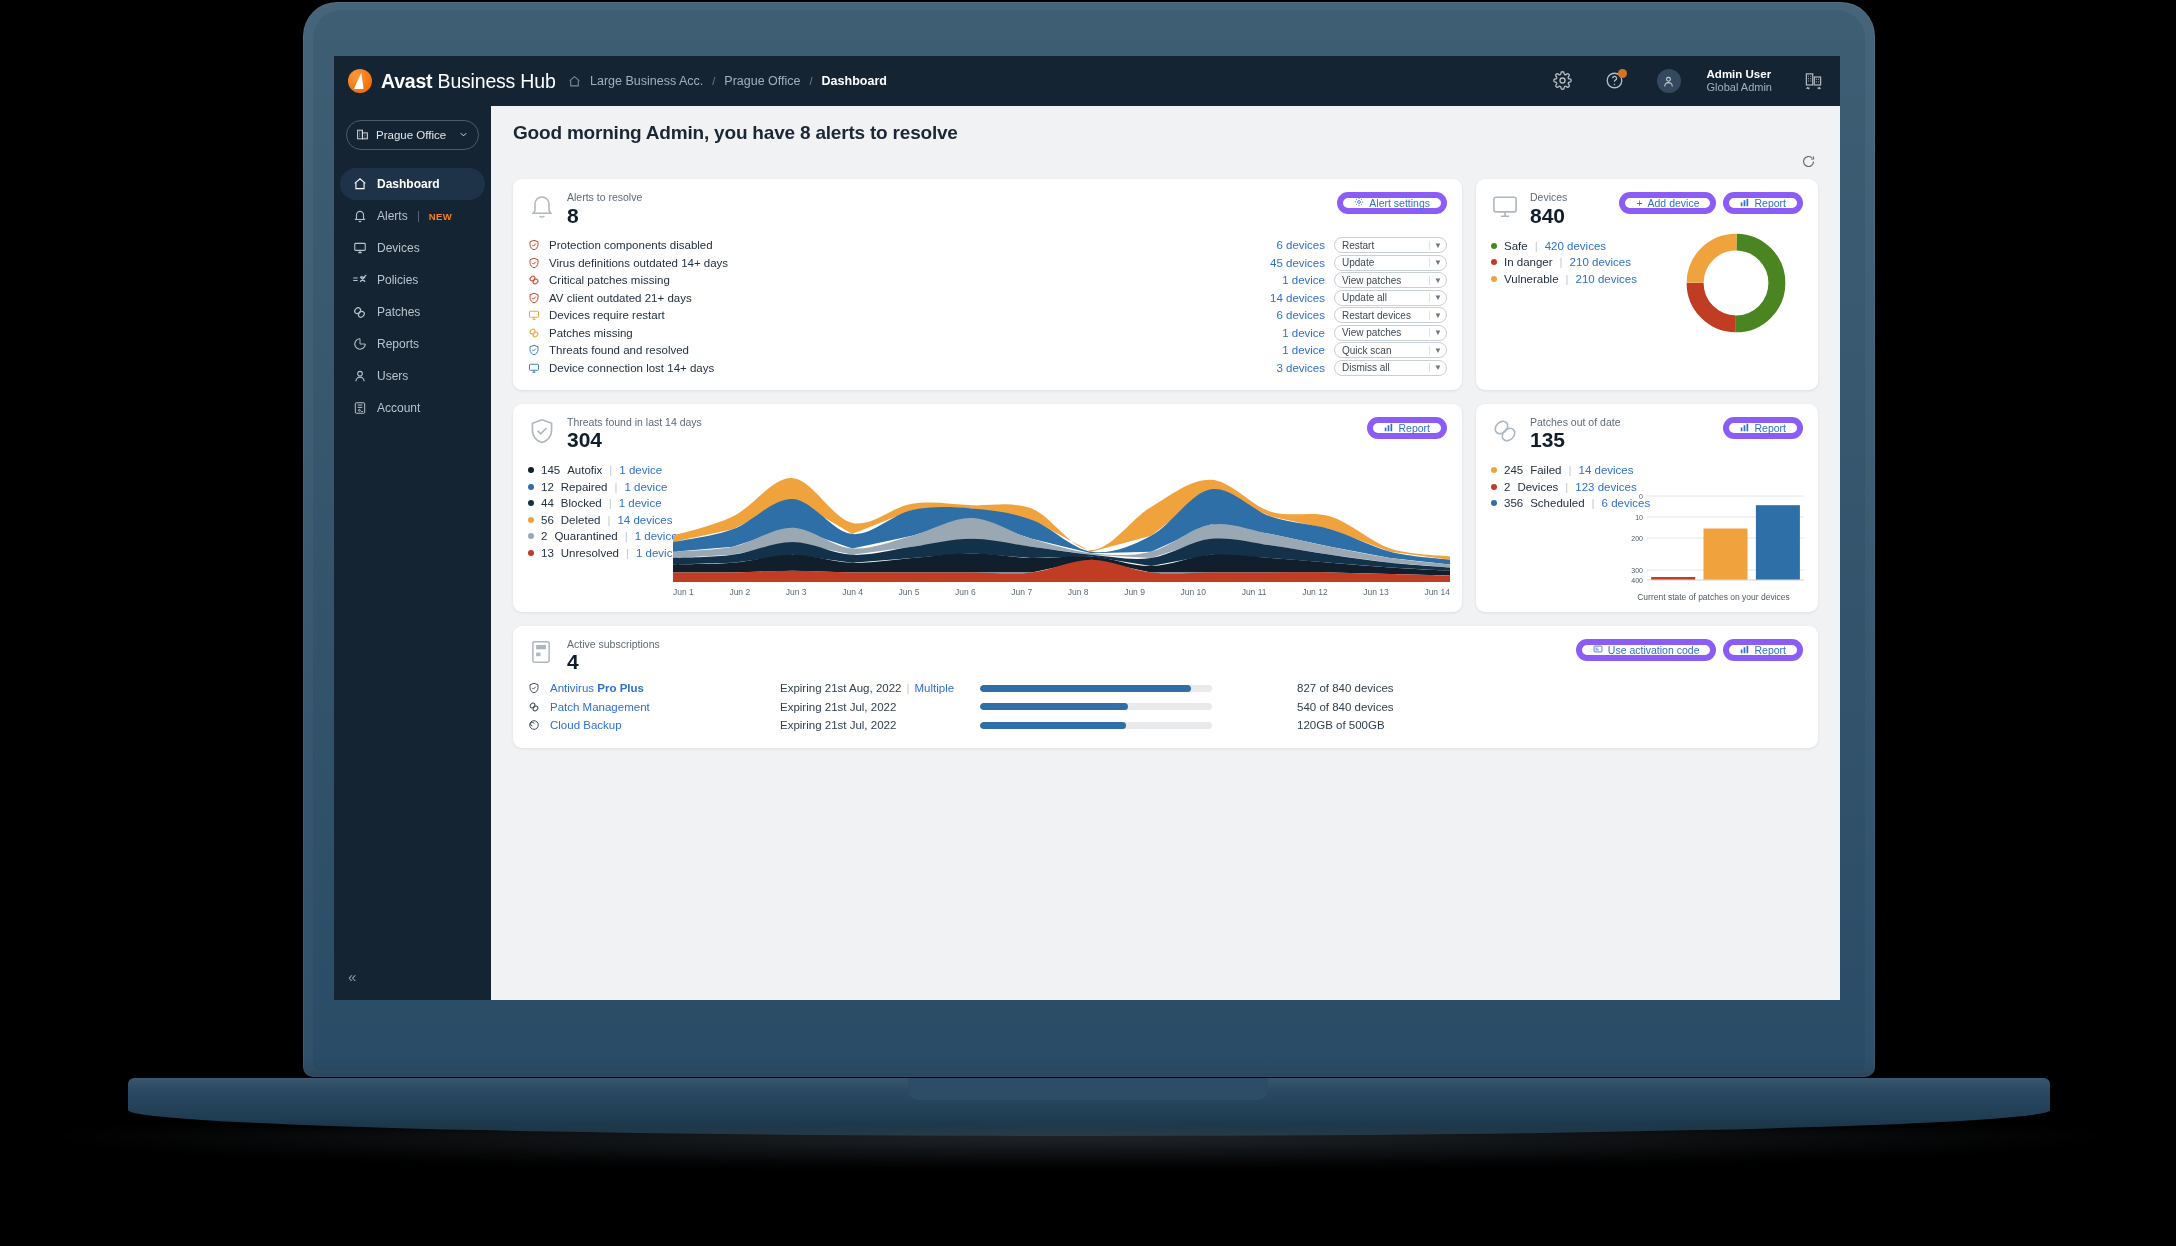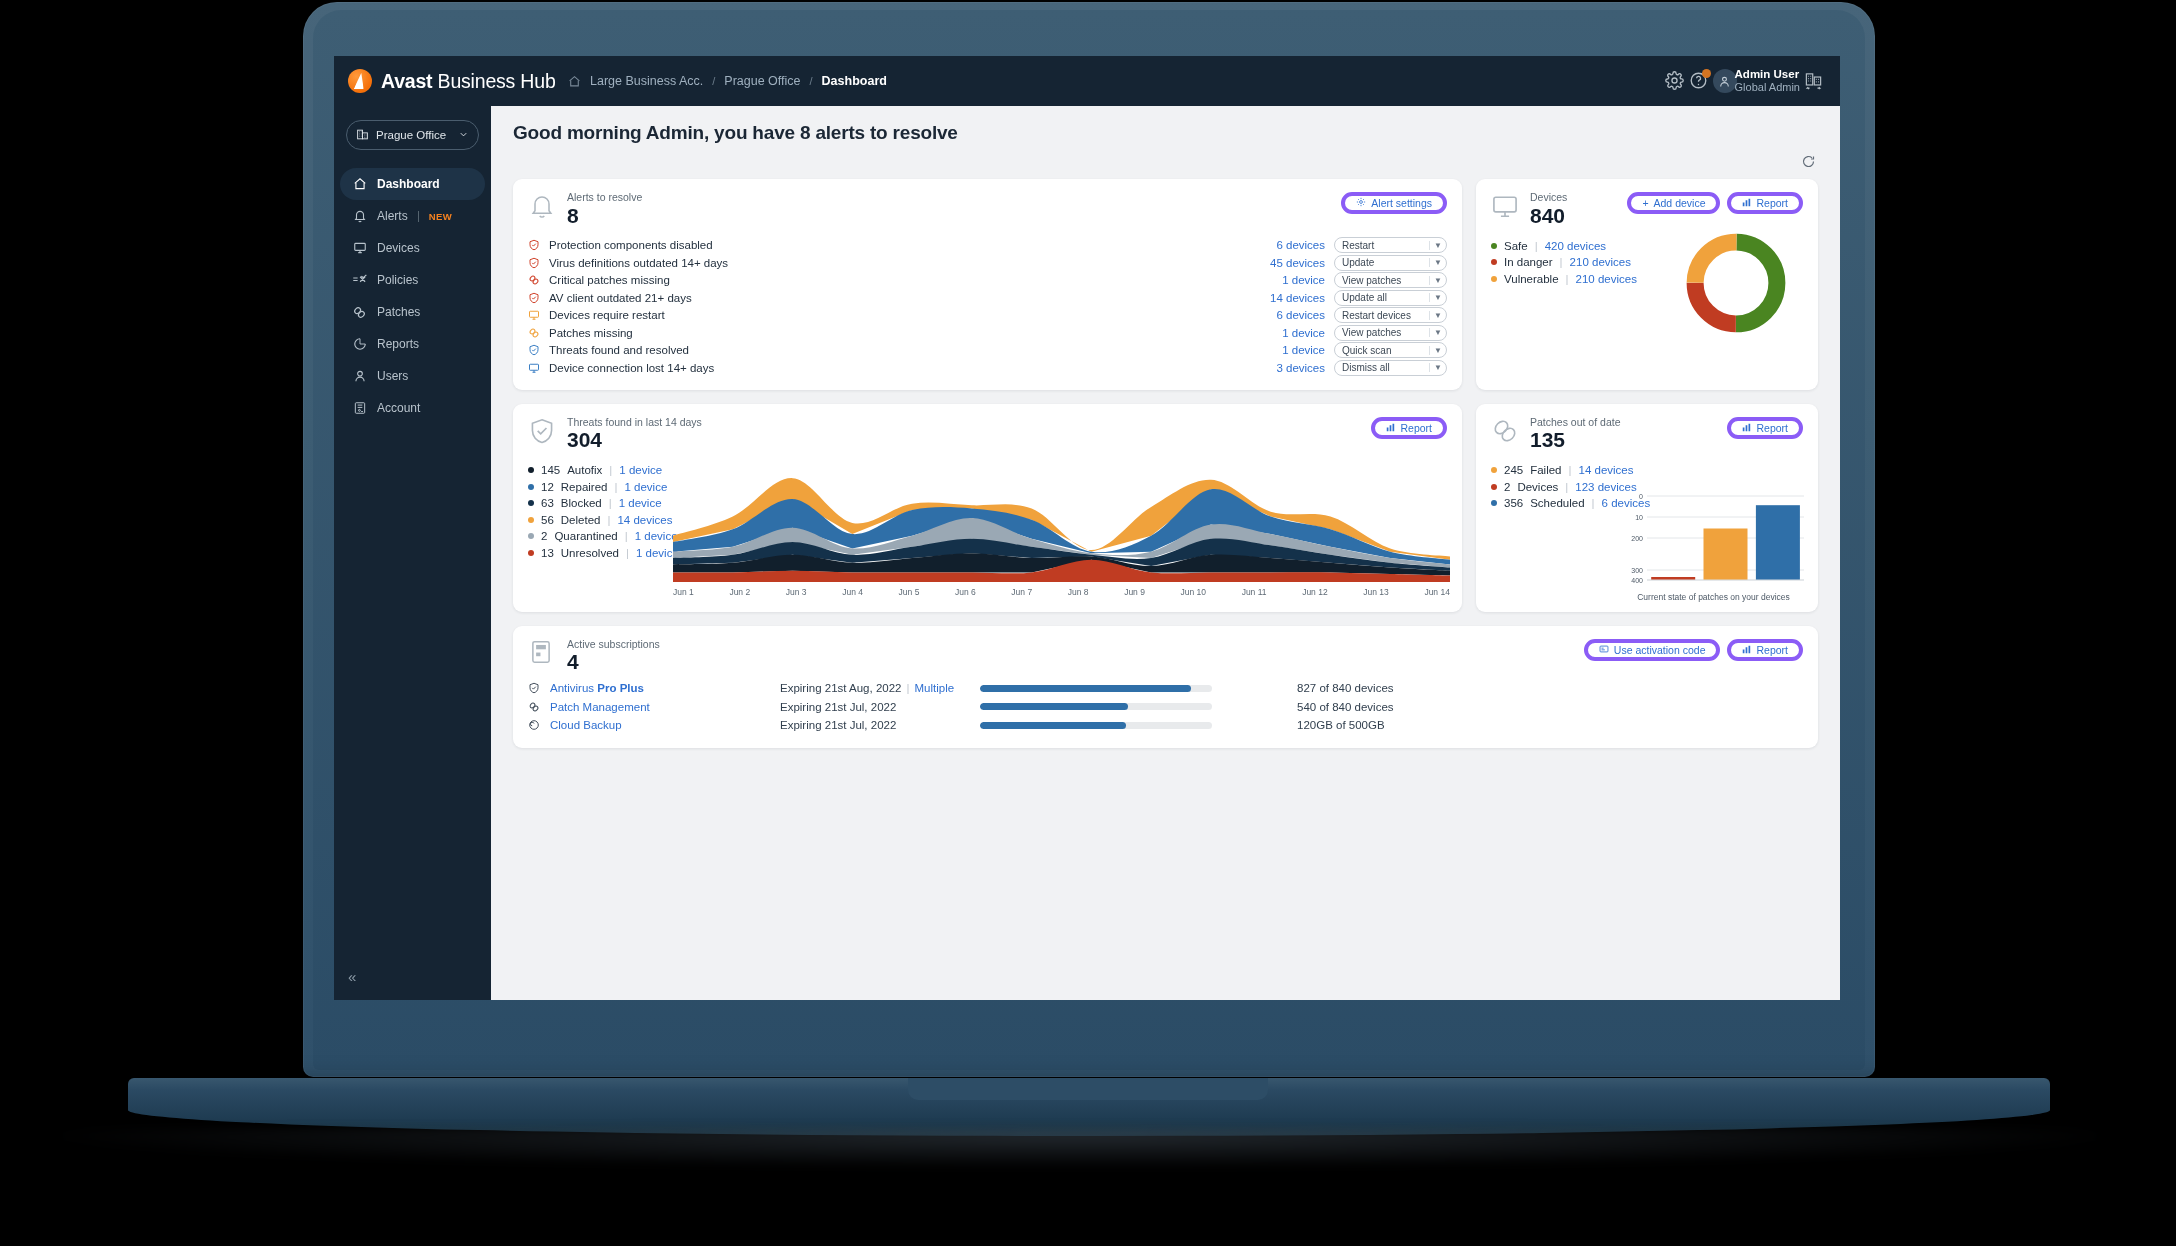--- a/index.html
+++ b/index.html
@@ -88,21 +88,21 @@
   .brand-text { font-size: 19.5px; letter-spacing: -.2px; white-space: nowrap; }
   .brand-text b { font-weight: 700; }
   .brand-text span { font-weight: 400; }
 
   .crumbs { display: flex; align-items: center; gap: 9px; margin-left: 20px; font-size: 12.5px; }
   .crumbs .home-ic { opacity: .72; display: flex; }
   .crumbs a { color: #9fb0bf; text-decoration: none; }
   .crumbs .sep { color: #6c7d8c; font-size: 11px; }
   .crumbs .cur { color: #fff; font-weight: 700; }
 
-  .topbar-right { margin-left: auto; display: flex; align-items: center; gap: 4px; }
+  .topbar-right { margin-left: auto; display: flex; align-items: center; gap: 32px; }
   .ticon { width: 20px; height: 20px; opacity: .85; position: relative; cursor: pointer; }
   .help-dot {
     position: absolute; right: -2px; top: -2px;
     width: 9px; height: 9px; border-radius: 50%; background: #f58220;
   }
   .avatar {
     width: 24px; height: 24px; border-radius: 50%;
     background: #34495d; display: flex; align-items: center; justify-content: center;
   }
   .userbox { line-height: 1.25; margin-left: -6px; }
@@ -167,21 +167,21 @@
     box-shadow: 0 1px 3px rgba(20,30,45,.09);
     padding: 13px 15px;
     position: relative;
   }
   .card-head { display: flex; align-items: flex-start; gap: 11px; }
   .card-ico { width: 28px; height: 28px; flex: 0 0 28px; color: #9aa5ae; }
   .card-titles .ct { font-size: 10.5px; color: #5e6a75; line-height: 1.1; margin-bottom: 1px; }
   .card-titles .cv { font-size: 21px; font-weight: 700; color: #121d2b; line-height: 1.05; }
   .card-actions { margin-left: auto; display: flex; gap: 7px; }
   .pill {
-    border: 4px solid #8b5cf6; color: #2f6fd0; background: #fff;
+    border: 6px solid #8b5cf6; color: #2f6fd0; background: #fff;
     border-radius: 13px; height: 22px; padding: 0 11px;
     font-size: 10.5px; display: flex; align-items: center; gap: 5px;
     cursor: pointer; white-space: nowrap;
   }
 
   
   .alerts-list { margin-top: 10px; }
   .alert-row {
     display: flex; align-items: center;
     height: 17.5px; margin-bottom: 0px; gap: 9px;
@@ -652,21 +652,21 @@
               </div>
               <div class="legend-row">
                 <span class="dot" style="background:#2f6fa8"></span>
                 <span>12</span>
                 <span>Repaired</span>
                 <span class="sep">|</span>
                 <span class="lnk">1 device</span>
               </div>
               <div class="legend-row">
                 <span class="dot" style="background:#14314a"></span>
-                <span>63</span>
+                <span>44</span>
                 <span>Blocked</span>
                 <span class="sep">|</span>
                 <span class="lnk">1 device</span>
               </div>
               <div class="legend-row">
                 <span class="dot" style="background:#f0a23c"></span>
                 <span>56</span>
                 <span>Deleted</span>
                 <span class="sep">|</span>
                 <span class="lnk">14 devices</span>

